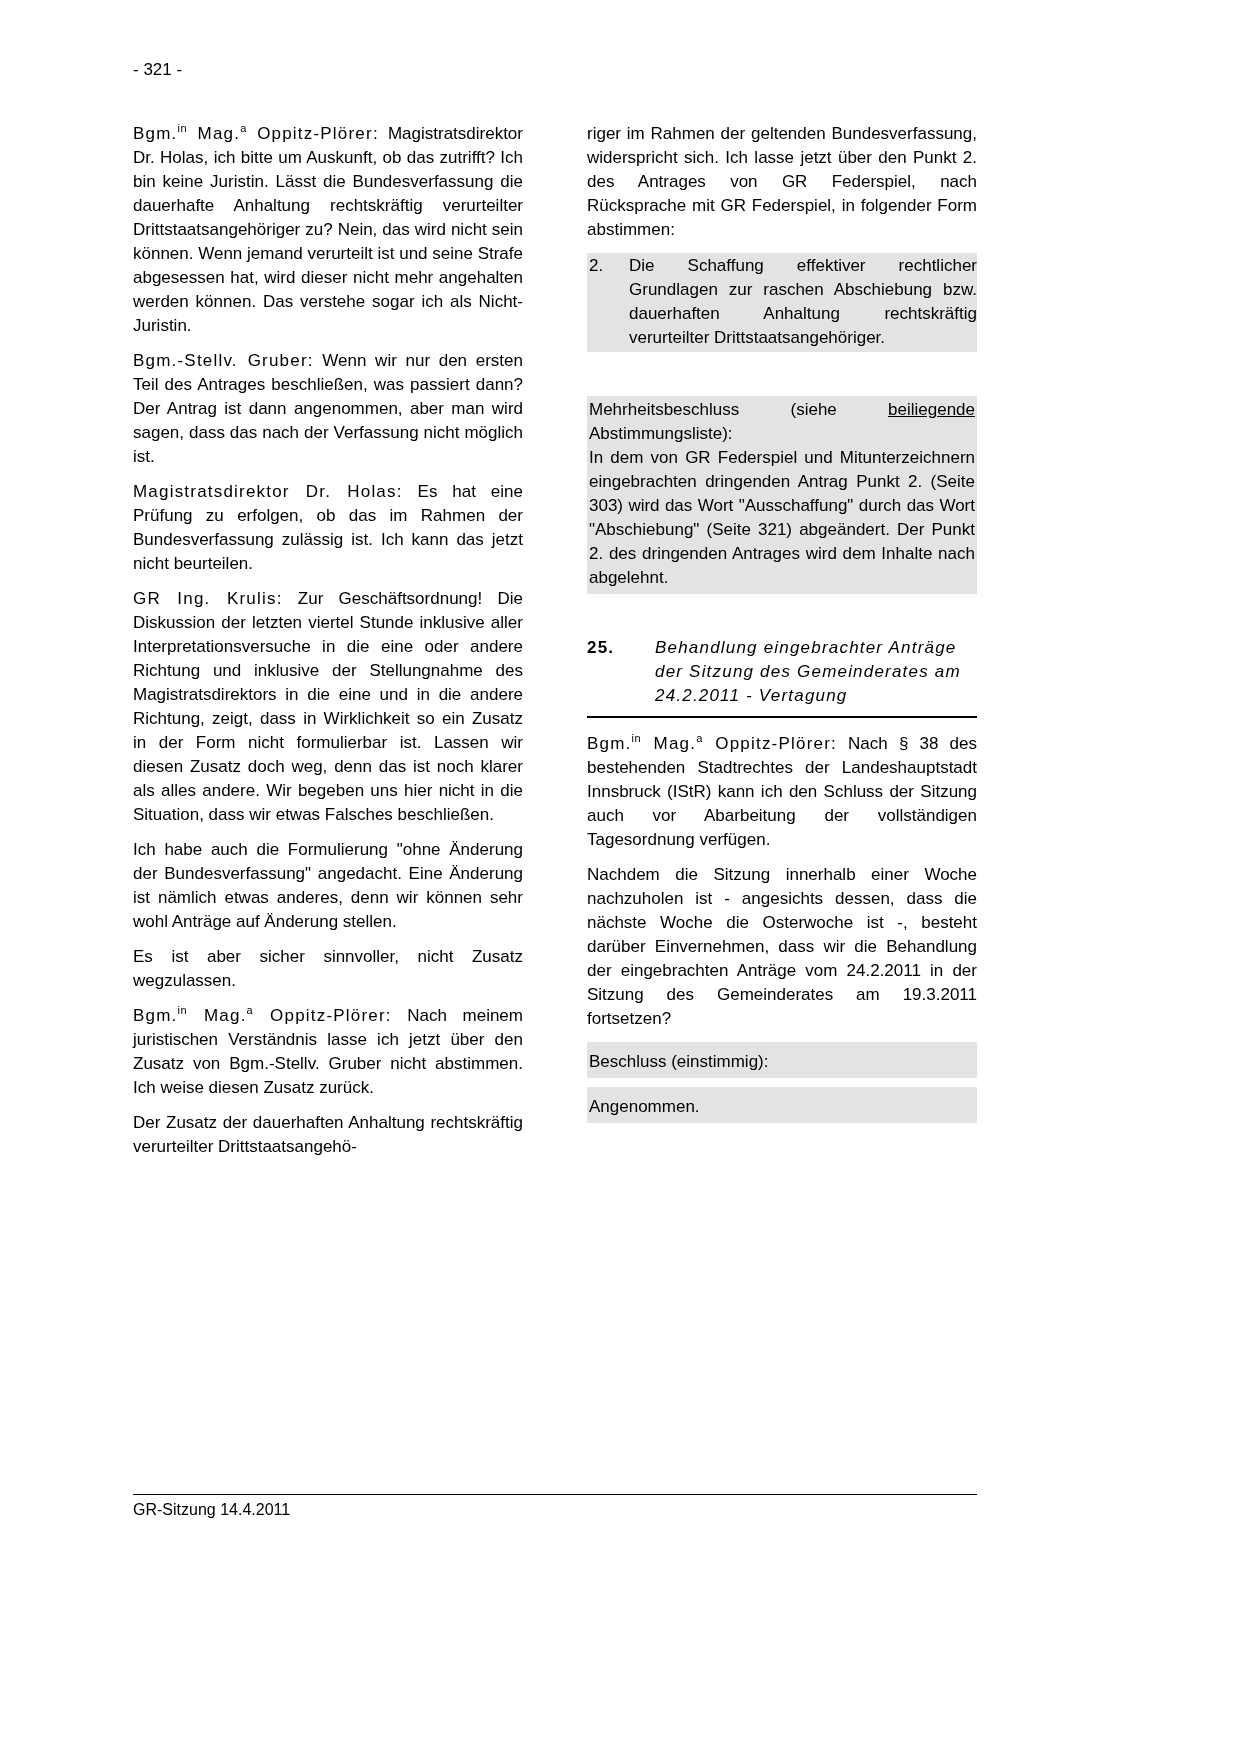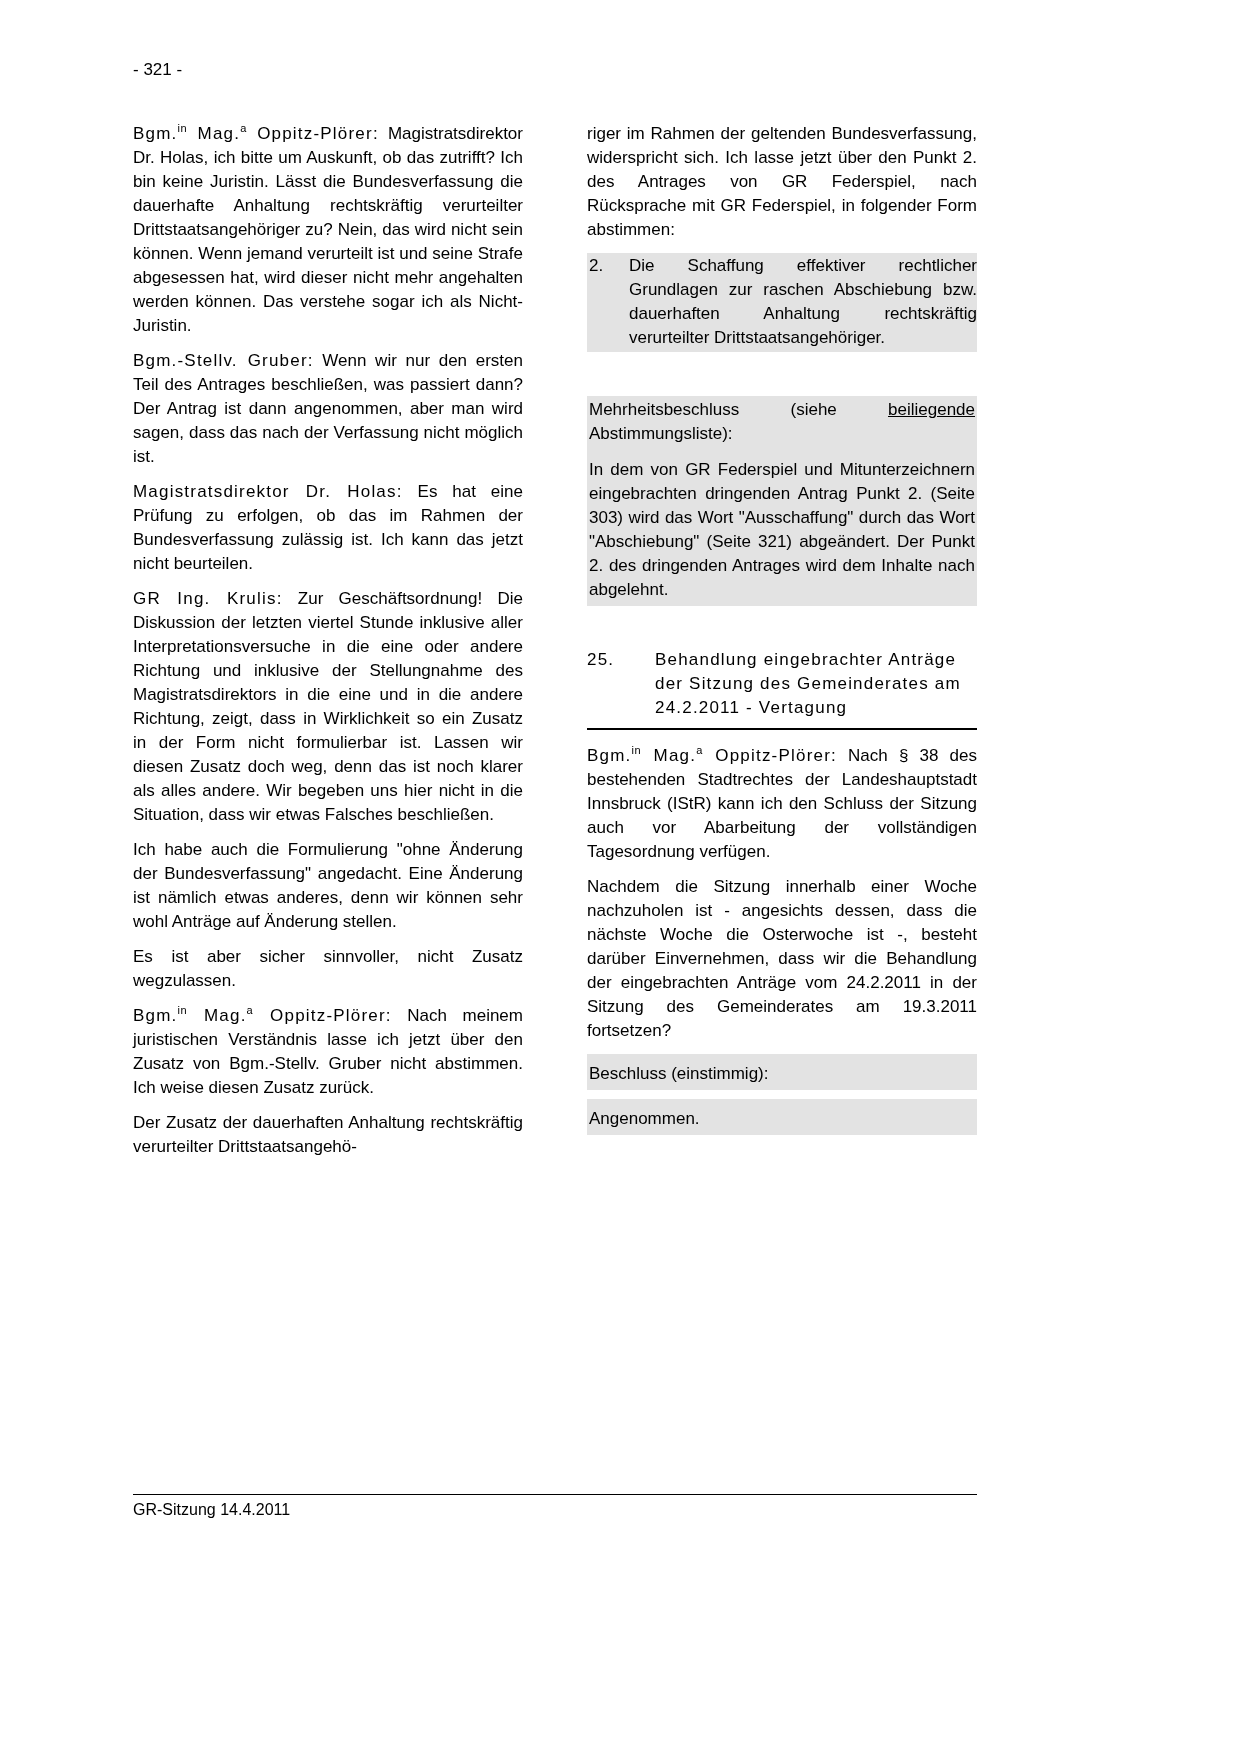--- a/index.html
+++ b/index.html
@@ -67,44 +67,46 @@
     hyphens: auto;
     -webkit-hyphens: auto;
   }
 
   .gray-group {
     background: var(--gray, #e3e3e3);
     margin: 0 0 42px 0;
     padding: 2px 2px 4px 2px;
   }
   .gray-group .para { margin: 0; }
-  .gray-group .para + .para { margin-top: 12px; }
+  .gray-group .para + .para { }
 
   .gray-strip {
     background: var(--gray, #e3e3e3);
     padding: 8px 2px 4px 2px;
     margin: 0 0 9px 0;
   }
 
   .heading-block {
     display: flex;
     border-bottom: 2px solid #000000;
     padding-bottom: 8px;
     margin: 0 0 14px 0;
     font-size: 17px;
     line-height: 24px;
   }
   .heading-block .num {
     width: 68px;
     flex: none;
     letter-spacing: 1.2px;
+    font-weight: bold;
   }
   .heading-block .heading-text {
     flex: 1;
     letter-spacing: 1.2px;
+    font-style: italic;
   }
 
   .footer {
     position: absolute;
     left: 0;
     right: 0;
     top: 1494px;
     border-top: 1px solid #000000;
     padding-top: 5px;
     font-size: 16px;

